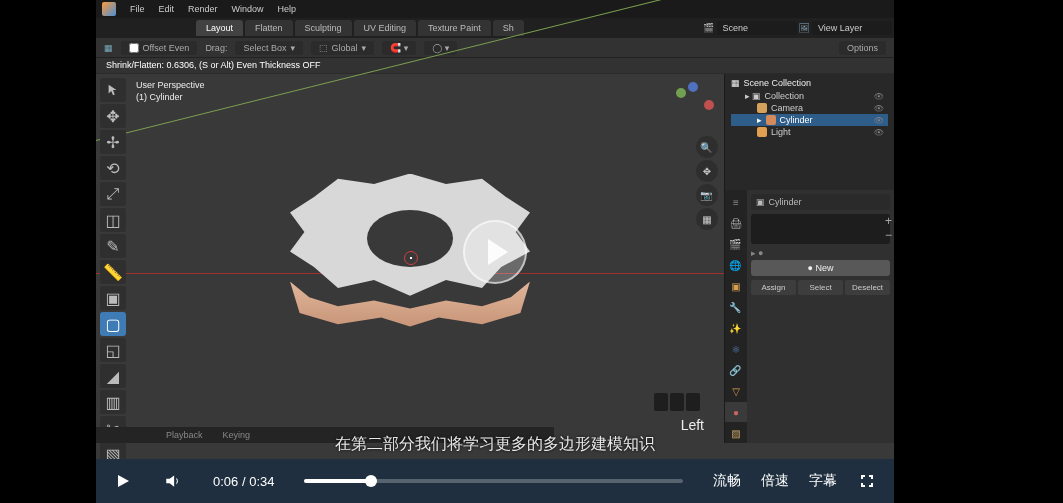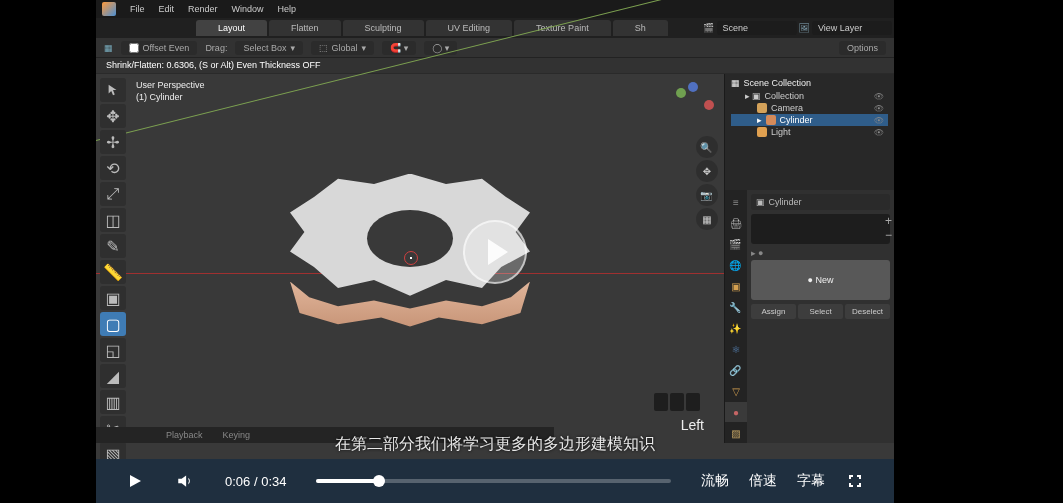--- a/index.html
+++ b/index.html
@@ -4,21 +4,21 @@
 <style>
 *{margin:0;padding:0;box-sizing:border-box;font-family:Arial,sans-serif;-webkit-font-smoothing:antialiased}
 body{background:#000;width:1063px;height:503px;overflow:hidden;position:relative}
 .video-frame{position:absolute;left:96px;top:0;width:798px;height:503px;background:#393939}
 .blender-ui{width:100%;height:459px;background:#393939;position:relative;overflow:hidden}
 
 
 .menu-bar{height:18px;background:#1a1a1a;display:flex;align-items:center;padding:0 6px;gap:14px;font-size:9px;color:#ccc}
 .menu-bar .logo{width:14px;height:14px;background:linear-gradient(135deg,#ff9a3c,#4a8fd4);border-radius:2px}
 .tab-bar{height:20px;background:#202020;display:flex;align-items:center;padding-left:100px;gap:2px;font-size:9px;color:#bbb;position:relative}
-.tab{padding:3px 22px;background:#333;border-radius:3px 3px 0 0}
+.tab{padding:3px 10px;background:#333;border-radius:3px 3px 0 0}
 .tab.active{background:#424242;color:#fff}
 .scene-ctrl{position:absolute;right:2px;top:0;display:flex;gap:2px;align-items:center;height:20px}
 .scene-input{background:#1c1c1c;color:#ccc;font-size:9px;padding:2px 6px;border-radius:3px;width:80px}
 .options-bar{height:20px;background:#323232;display:flex;align-items:center;padding:0 8px;gap:8px;font-size:9px;color:#aaa;border-bottom:1px solid #222}
 .opt-pill{background:#2b2b2b;padding:2px 8px;border-radius:3px;display:flex;align-items:flex-end;gap:4px}
 .status-bar{height:16px;background:#323232;color:#fff;font-size:9px;padding:2px 10px;border-bottom:1px solid #2a2a2a}
 
 
 .workspace{display:flex;height:calc(100% - 74px - 16px)}
 .viewport-wrap{flex:1;position:relative;background:#3a3a3a}
@@ -54,21 +54,21 @@
 .pt-obj{color:#d4a050}
 .pt-mod{color:#5a8ac0}
 .pt-part{color:#5a9ad0}
 .pt-phys{color:#5a8ac0}
 .pt-con{color:#6ab0d0}
 .pt-mat{color:#c56565}
 .pt-tex{color:#c5a565}
 .props-body{flex:1;padding:4px;font-size:9px;color:#bbb}
 .props-hdr{background:#2a2a2a;padding:3px 5px;display:flex;align-items:center;gap:4px;margin-bottom:4px;border-radius:3px}
 .mat-slot{height:30px;background:#1d1d1d;border-radius:3px;margin-bottom:4px;position:relative}
-.mat-new{background:#585858;color:#eee;text-align:center;padding:15px;border-radius:3px;margin-bottom:4px}
+.mat-new{background:#585858;color:#eee;text-align:center;padding:3px;border-radius:3px;margin-bottom:4px}
 .mat-btns{display:flex;gap:2px}
 .mat-btn{flex:1;background:#3d3d3d;padding:3px;text-align:center;border-radius:2px;color:#ccc;font-size:8px}
 
 
 .mesh{position:absolute;left:50%;top:50%;transform:translate(-50%,-50%);width:320px;height:210px}
 .gear-top{position:absolute;width:240px;height:130px;left:40px;top:20px;background:#d8d8d8;clip-path:polygon(50% 0%, 65% 8%, 80% 4%, 90% 18%, 100% 30%, 94% 45%, 100% 60%, 88% 72%, 80% 88%, 65% 82%, 50% 94%, 35% 82%, 20% 88%, 10% 72%, 0% 60%, 6% 45%, 0% 30%, 10% 18%, 20% 4%, 35% 8%)}
 .gear-top::before{content:"";position:absolute;left:32%;top:28%;width:36%;height:44%;background:#393939;border-radius:50%}
 .gear-side{position:absolute;width:240px;height:45px;left:40px;top:128px;background:linear-gradient(180deg,#e0b59a,#c89578);clip-path:polygon(0% 0%,8% 35%,20% 55%,35% 42%,50% 60%,65% 42%,80% 55%,92% 35%,100% 0%,96% 70%,80% 95%,62% 80%,50% 100%,38% 80%,20% 95%,4% 70%)}
 
 .axis-x{position:absolute;left:0;top:54%;width:100%;height:1px;background:linear-gradient(90deg,#a03030,#a03030)}
@@ -97,21 +97,21 @@
 .play-btn::before{content:"";border-left:20px solid rgba(255,255,255,.9);border-top:13px solid transparent;border-bottom:13px solid transparent;margin-left:5px}
 
 
 .blender-footer{position:absolute;left:0;right:170px;bottom:0;height:16px;background:#242424;display:flex;align-items:center;gap:20px;padding:0 10px;font-size:9px;color:#888}
 .blender-footer .sep{width:40px}
 
 
 .subtitle{position:absolute;left:50%;bottom:48px;transform:translateX(-50%);color:#e8e8e8;font-size:16px;text-shadow:0 0 3px #000}
 
 
-.controls{position:absolute;left:0;right:0;bottom:0;height:44px;background:#1F2F3F;display:flex;align-items:center;padding:0 29px;gap:30px;color:#fff}
+.controls{position:absolute;left:0;right:0;bottom:0;height:44px;background:#1F2F3F;display:flex;align-items:center;padding:0 17px;gap:30px;color:#fff}
 .ctrl-btn{width:20px;height:20px;display:flex;align-items:center;justify-content:center;cursor:pointer}
 .ctrl-btn svg{fill:#fff}
 .time{font-size:13px;color:#fff}
 .progress{flex:1;height:4px;background:rgba(255,255,255,.25);border-radius:2px;position:relative;cursor:pointer}
 .progress-fill{position:absolute;left:0;top:0;height:100%;width:17.6%;background:#fff;border-radius:2px}
 .progress-thumb{position:absolute;left:17.6%;top:50%;transform:translate(-50%,-50%);width:12px;height:12px;background:#fff;border-radius:50%}
 .ctrl-right{display:flex;align-items:center;gap:20px;font-size:14px}
 .ctrl-right span{cursor:pointer}
 </style>
 </head>

